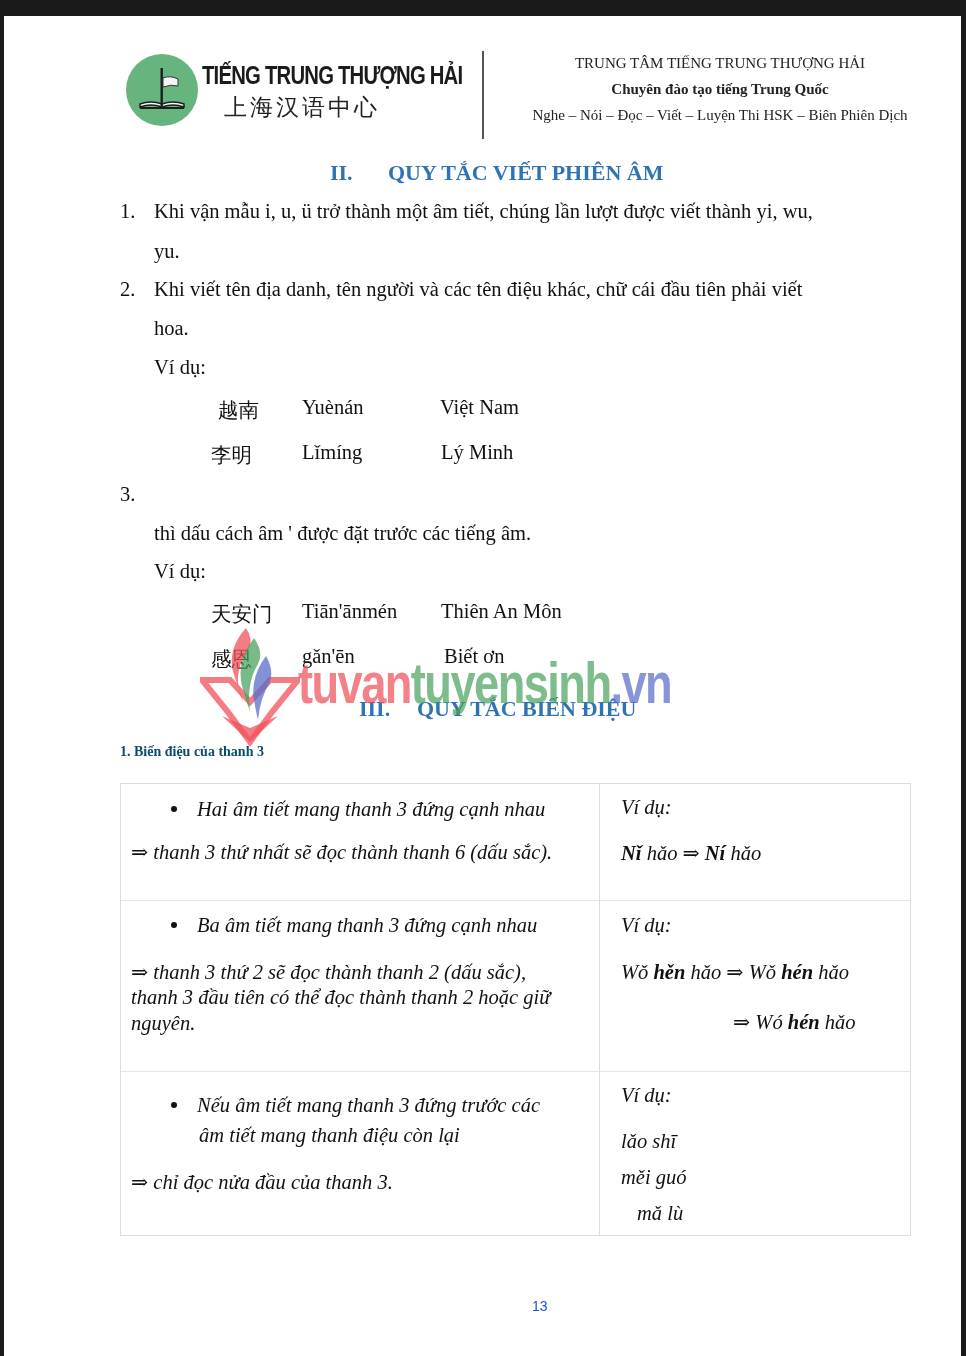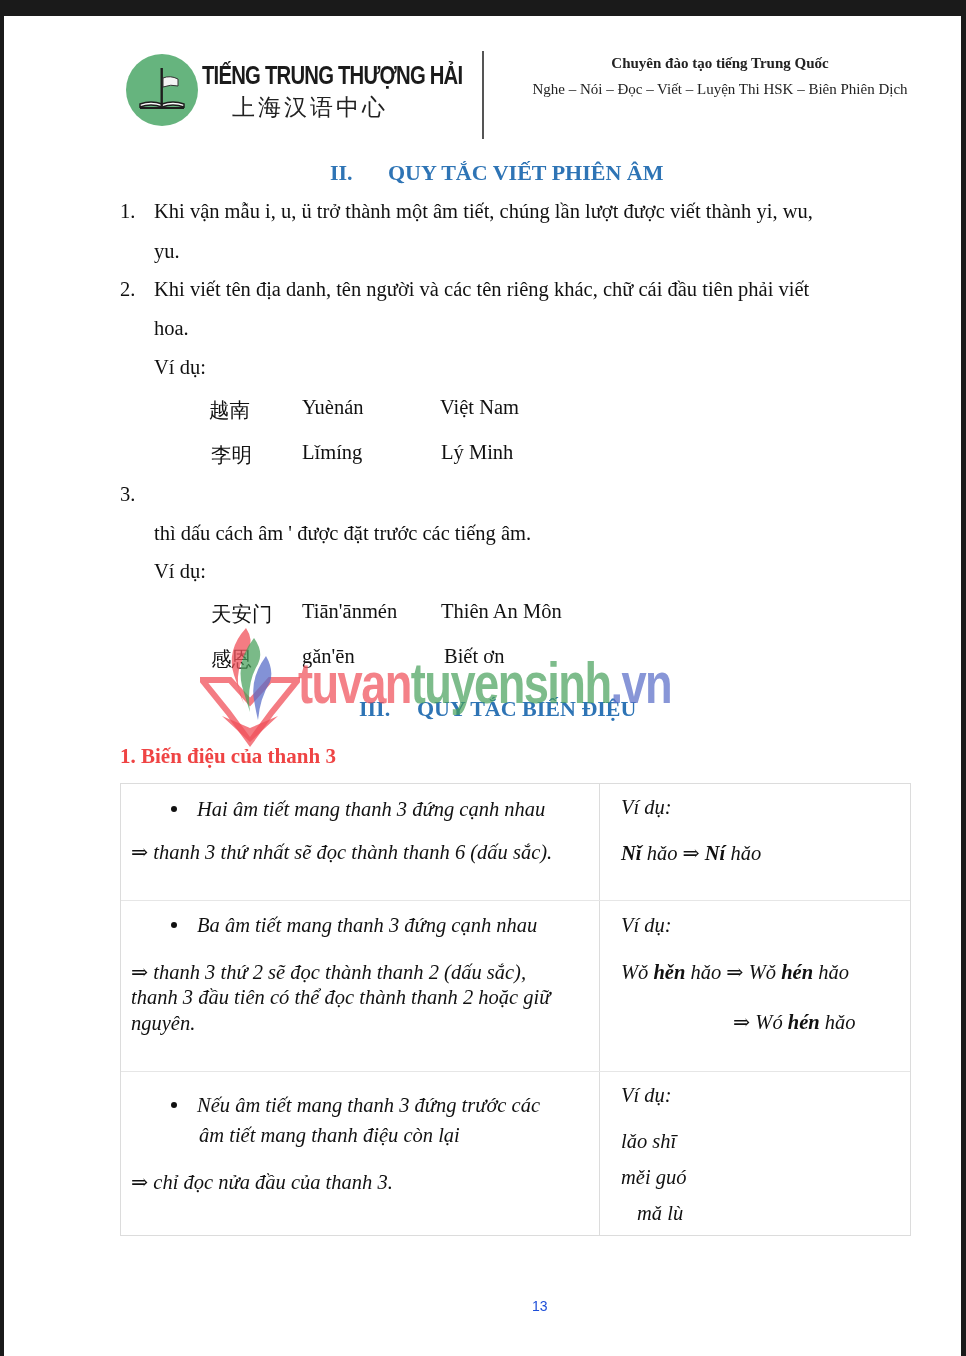--- a/index.html
+++ b/index.html
@@ -44,21 +44,21 @@
       font-weight: bold;
       font-size: 26px;
       letter-spacing: -1px;
       transform: scaleX(0.78);
       transform-origin: left top;
       color: #1b1b1b;
       white-space: nowrap;
     }
     .brand-chinese {
       position: absolute;
-      left: 228px;
+      left: 220px;
       top: 76px;
       font-size: 23px;
       letter-spacing: 3px;
       color: #222;
       white-space: nowrap;
     }
     .header-divider {
       position: absolute;
       left: 478px;
       top: 35px;
@@ -97,23 +97,23 @@
       position: absolute;
       font-size: 20.5px;
       white-space: nowrap;
     }
     .example-row span { position: absolute; top: 0; white-space: nowrap; }
 
     .subsection-title {
       position: absolute;
       left: 116px;
       top: 728px;
-      color: #ef4444;
+      color: #0c4a6e;
       font-weight: bold;
-      font-size: 21px;
+      font-size: 14px;
       white-space: nowrap;
     }
 
     
     .rules-table {
       position: absolute;
       left: 116px;
       top: 767px;
       width: 791px;
       height: 453px;
@@ -203,39 +203,40 @@
 
       <rect x="34.5" y="14" width="2.4" height="38" fill="#1e1e1e"></rect>
 
       <path d="M37 24 Q44 21 52 25 L52 32 Q45 30 37 33 Z" fill="#f4f4f4" stroke="#333" stroke-width="1"></path>
     </svg>
   </div>
   <div class="brand-name">TIẾNG TRUNG THƯỢNG HẢI</div>
   <div class="brand-chinese">上海汉语中心</div>
   <div class="header-divider"></div>
   <div class="header-right">
+    <div>TRUNG TÂM TIẾNG TRUNG THƯỢNG HẢI</div>
     <div class="bold">Chuyên đào tạo tiếng Trung Quốc</div>
     <div>Nghe – Nói – Đọc – Viết – Luyện Thi HSK – Biên Phiên Dịch</div>
   </div>
 
   <div class="section-title" style="left:326px; top:144px;">
     <span class="num">II.</span><span>QUY TẮC VIẾT PHIÊN ÂM</span>
   </div>
 
   <div class="line" style="left:116px; top:184px;">1.</div>
   <div class="line" style="left:150px; top:184px;">Khi vận mẫu i, u, ü trở thành một âm tiết, chúng lần lượt được viết thành yi, wu,</div>
   <div class="line" style="left:150px; top:224px;">yu.</div>
 
   <div class="line" style="left:116px; top:262px;">2.</div>
-  <div class="line" style="left:150px; top:262px;">Khi viết tên địa danh, tên người và các tên riêng khác, chữ cái đầu tiên phải viết</div>
+  <div class="line" style="left:150px; top:262px;">Khi viết tên địa danh, tên người và các tên điệu khác, chữ cái đầu tiên phải viết</div>
   <div class="line" style="left:150px; top:301px;">hoa.</div>
   <div class="line" style="left:150px; top:340px;">Ví dụ:</div>
 
   <div class="example-row" style="left:0; top:380px;">
-    <span style="left:205px;">越南</span>
+    <span style="left:214px;">越南</span>
     <span style="left:298px;">Yuènán</span>
     <span style="left:436px;">Việt Nam</span>
   </div>
   <div class="example-row" style="left:0; top:425px;">
     <span style="left:207px;">李明</span>
     <span style="left:298px;">Lǐmíng</span>
     <span style="left:437px;">Lý Minh</span>
   </div>
 
   <div class="line" style="left:116px; top:467px;">3.</div>

